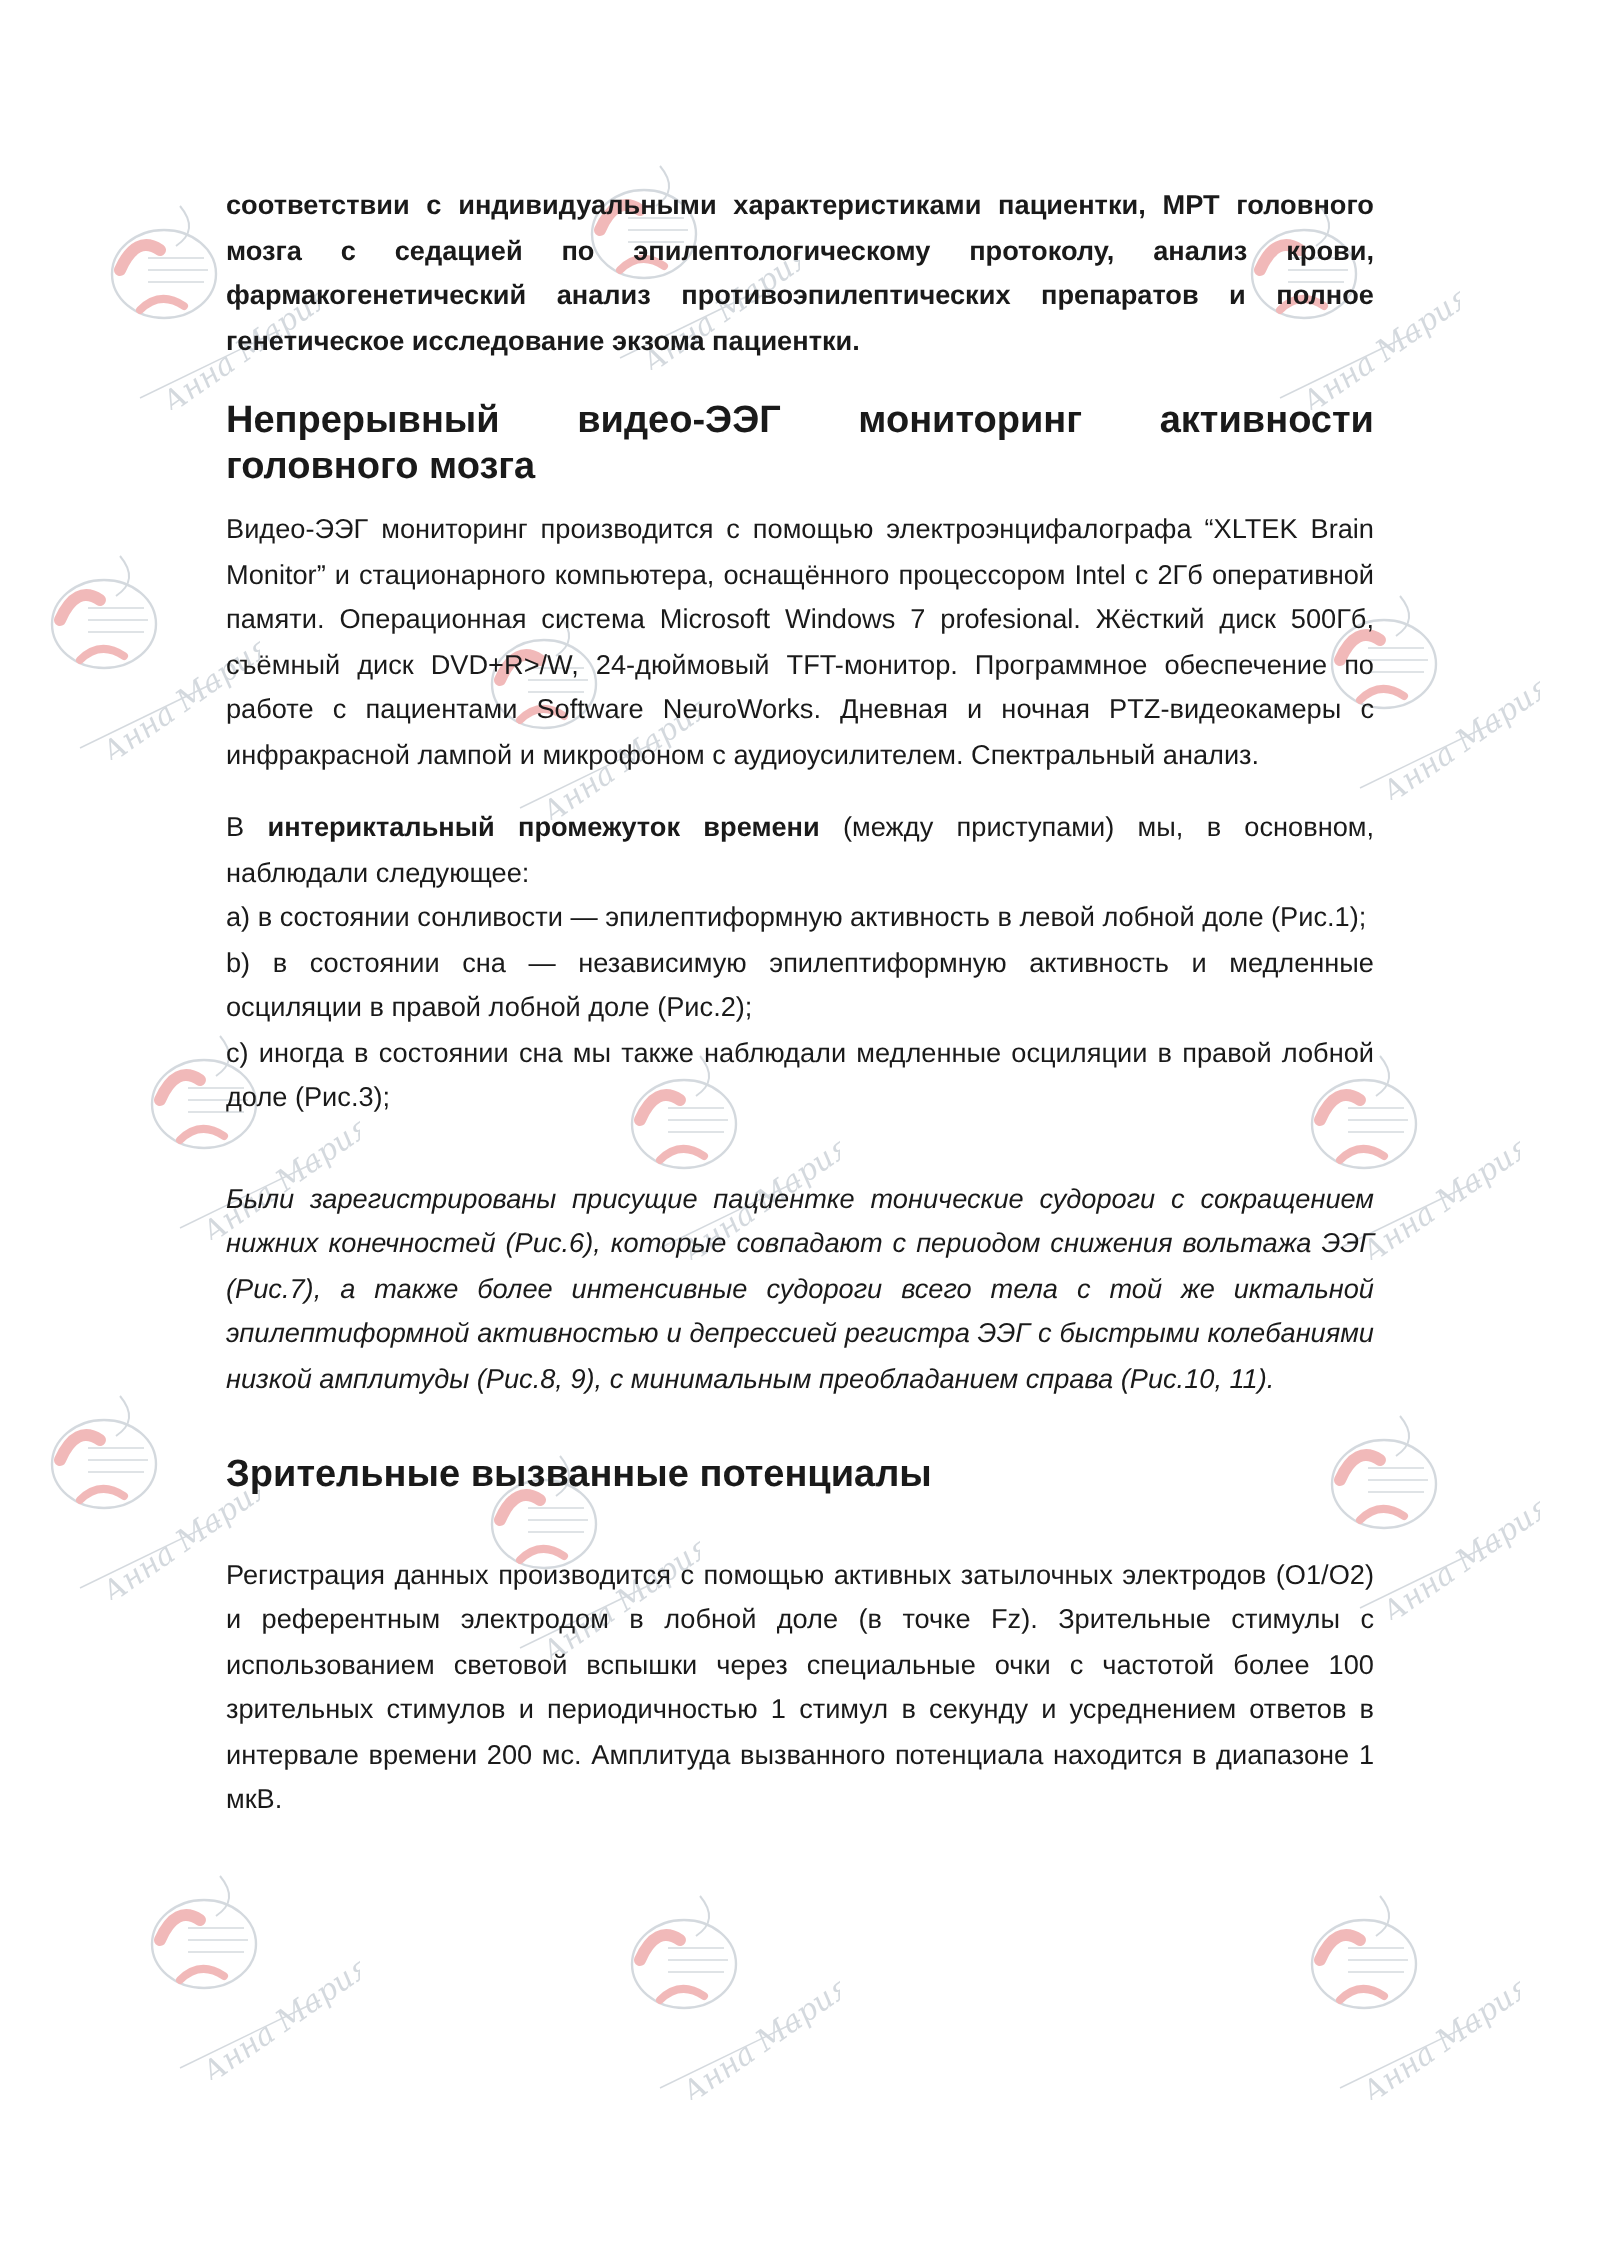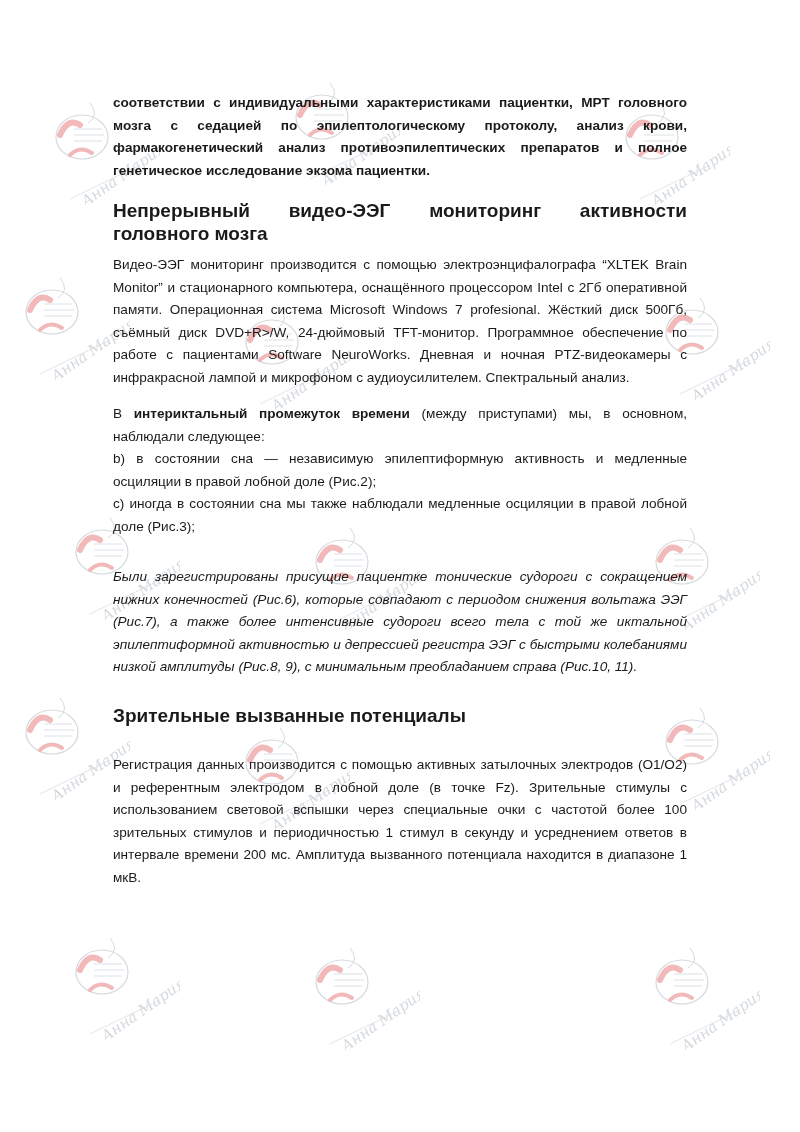--- a/index.html
+++ b/index.html
@@ -167,20 +167,21 @@
     </div>
 
   <div class="content">
     <p class="bold last-left">соответствии с индивидуальными характеристиками пациентки, МРТ головного мозга с седацией по эпилептологическому протоколу, анализ крови, фармакогенетический анализ противоэпилептических препаратов и полное генетическое исследование экзома пациентки.</p>
 
     <p class="heading sp-1">Непрерывный видео-ЭЭГ мониторинг активности головного мозга</p>
 
     <p class="sp-2 last-left">Видео-ЭЭГ мониторинг производится с помощью электроэнцифалографа “XLTEK Brain Monitor” и стационарного компьютера, оснащённого процессором Intel с 2Гб оперативной памяти. Операционная система Microsoft Windows 7 profesional. Жёсткий диск 500Гб, съёмный диск DVD+R&gt;/W, 24-дюймовый TFT-монитор. Программное обеспечение по работе с пациентами Software NeuroWorks. Дневная и ночная PTZ-видеокамеры с инфракрасной лампой и микрофоном с аудиоусилителем. Спектральный анализ.</p>
 
     <p class="sp-3 last-left"><span>В </span><span class="bold">интериктальный промежуток времени</span><span> (между приступами) мы, в основном, наблюдали следующее:</span></p>
+    <p class="last-left">a) в состоянии сонливости — эпилептиформную активность в левой лобной доле (Рис.1);</p>
     <p class="last-left">b) в состоянии сна — независимую эпилептиформную активность и медленные осциляции в правой лобной доле (Рис.2);</p>
     <p class="last-left">c) иногда в состоянии сна мы также наблюдали медленные осциляции в правой лобной доле (Рис.3);</p>
 
     <p class="sp-4 last-left">Были зарегистрированы присущие пациентке тонические судороги с сокращением нижних конечностей (Рис.6), которые совпадают с периодом снижения вольтажа ЭЭГ (Рис.7), а также более интенсивные судороги всего тела с той же иктальной эпилептиформной активностью и депрессией регистра ЭЭГ с быстрыми колебаниями низкой амплитуды (Рис.8, 9), с минимальным преобладанием справа (Рис.10, 11).</p>
 
     <p class="heading sp-5">Зрительные вызванные потенциалы</p>
 
     <p class="sp-6 last-left">Регистрация данных производится с помощью активных затылочных электродов (O1/O2) и референтным электродом в лобной доле (в точке Fz). Зрительные стимулы с использованием световой вспышки через специальные очки с частотой более 100 зрительных стимулов и периодичностью 1 стимул в секунду и усреднением ответов в интервале времени 200 мс. Амплитуда вызванного потенциала находится в диапазоне 1 мкВ.</p>
   </div>
 </div>

